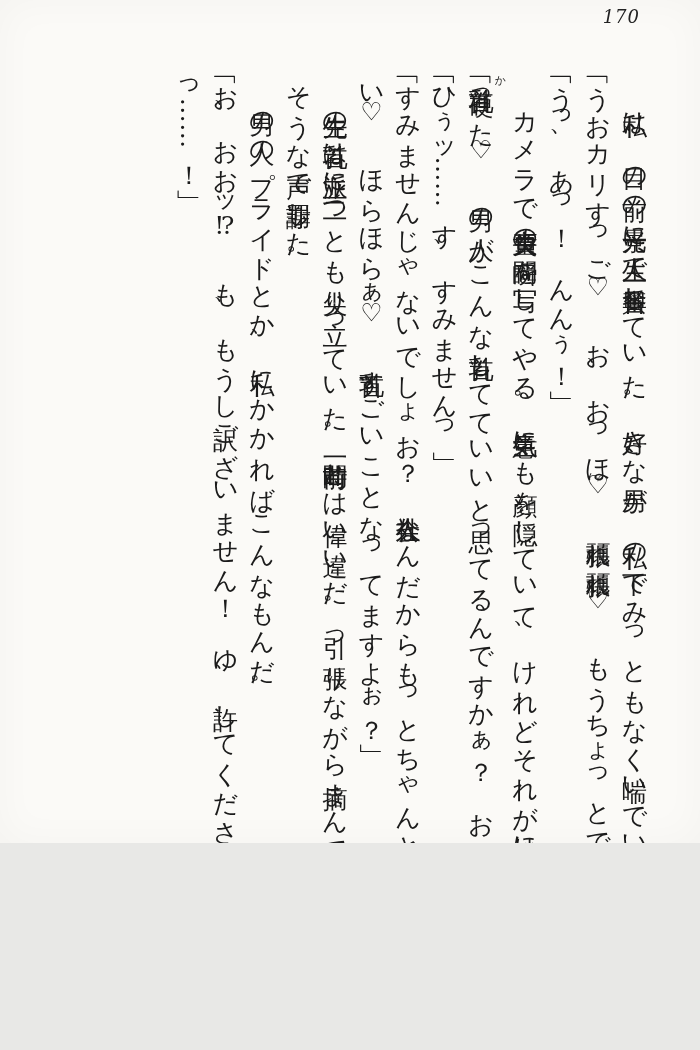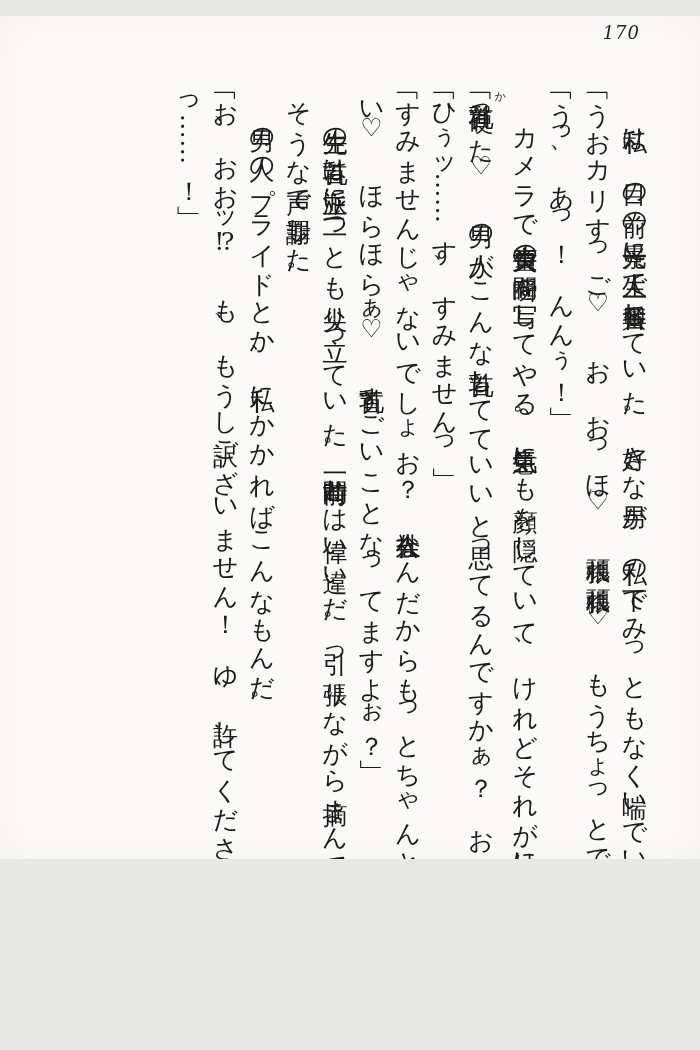--- a/index.html
+++ b/index.html
@@ -4,21 +4,21 @@
 <style>
   html, body {
     margin: 0;
     padding: 0;
     background: #e8e8e6;
   }
   .page {
     position: relative;
     width: 700px;
     height: 843px;
-    margin: 16px auto;
+    margin: 0 auto;
     background: #fbfaf7;
     overflow: hidden;
     box-shadow: inset 0 0 40px rgba(0,0,0,0.03);
     font-family: "DejaVu Serif", "Liberation Serif", serif;
     color: #1b1b1b;
   }
   .page-number {
     position: absolute;
     top: 6px;
     right: 60px;

